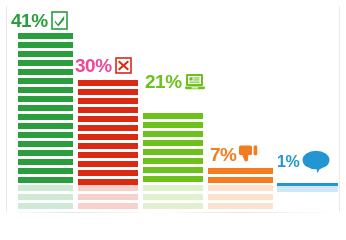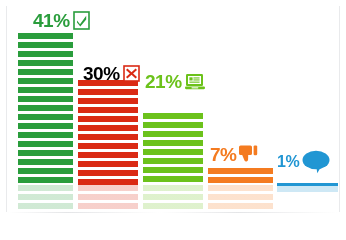--- a/index.html
+++ b/index.html
@@ -91,35 +91,35 @@
 
   <div class="frame-edge frame-left"></div>
   <div class="frame-edge frame-right"></div>
   <div class="frame-edge frame-bottom"></div>
 
   <div class="plot" id="plot">
       <div class="bar-group" style="left: 18px; width: 55px; top: 33px; bottom: auto; height: 178px;">
         <div class="bar-body" style="top: 0px; height: 152px; background: repeating-linear-gradient(rgb(42, 157, 60) 0px, rgb(42, 157, 60) 6px, rgb(255, 255, 255) 6px, rgb(255, 255, 255) 9px);"></div>
         <div class="bar-reflection" style="top: 152px; height: 26px; background: repeating-linear-gradient(rgb(42, 157, 60) 0px, rgb(42, 157, 60) 6px, rgb(255, 255, 255) 6px, rgb(255, 255, 255) 9px);"></div>
       </div>
-      <div class="bar-label" style="left: 11px; top: 11px; color: rgb(42, 157, 60); margin-left: 22px;">
+      <div class="bar-label" style="left: 11px; top: 11px; color: rgb(42, 157, 60);">
         <span class="pct">41%</span>
         <span class="icon-wrap">
           <svg width="17" height="19" viewBox="0 0 17 19">
             <rect x="1" y="1" width="15" height="17" fill="#ffffff" stroke="#2A9D3C" stroke-width="1.6"></rect>
             <rect x="3.2" y="3.2" width="10.6" height="12.6" fill="#ffffff"></rect>
             <path d="M4 9.6 L7 13.2 L13.2 4.8 L13.2 8.4 L7.3 15.6 L4 11.6 Z" fill="#2A9D3C"></path>
           </svg>
         </span>
       </div>
       <div class="bar-group" style="left: 78px; width: 60px; top: 80px; bottom: auto; height: 131px;">
         <div class="bar-body" style="top: 0px; height: 105px; background: repeating-linear-gradient(rgb(218, 42, 20) 0px, rgb(218, 42, 20) 6px, rgb(255, 255, 255) 6px, rgb(255, 255, 255) 9px);"></div>
         <div class="bar-reflection" style="top: 105px; height: 26px; background: repeating-linear-gradient(rgb(218, 42, 20) 0px, rgb(218, 42, 20) 6px, rgb(255, 255, 255) 6px, rgb(255, 255, 255) 9px);"></div>
       </div>
-      <div class="bar-label" style="left: 75px; top: 64px; color: #000000; margin-left: 8px;">
+      <div class="bar-label" style="left: 75px; top: 56px; color: #ec4899;">
         <span class="pct">30%</span>
         <span class="icon-wrap">
           <svg width="17" height="17" viewBox="0 0 17 17">
             <rect x="1" y="1" width="15" height="15" fill="#ffffff" stroke="#DA2A14" stroke-width="1.6"></rect>
             <path d="M4.4 3.4 L8.5 7.2 L12.6 3.4 L14 4.9 L10.1 8.5 L14 12.1 L12.6 13.6 L8.5 9.8 L4.4 13.6 L3 12.1 L6.9 8.5 L3 4.9 Z" fill="#DA2A14"></path>
           </svg>
         </span>
       </div>
       <div class="bar-group" style="left: 143px; width: 60px; top: 113px; bottom: auto; height: 98px;">
         <div class="bar-body" style="top: 0px; height: 72px; background: repeating-linear-gradient(rgb(108, 194, 27) 0px, rgb(108, 194, 27) 6px, rgb(255, 255, 255) 6px, rgb(255, 255, 255) 9px);"></div>

